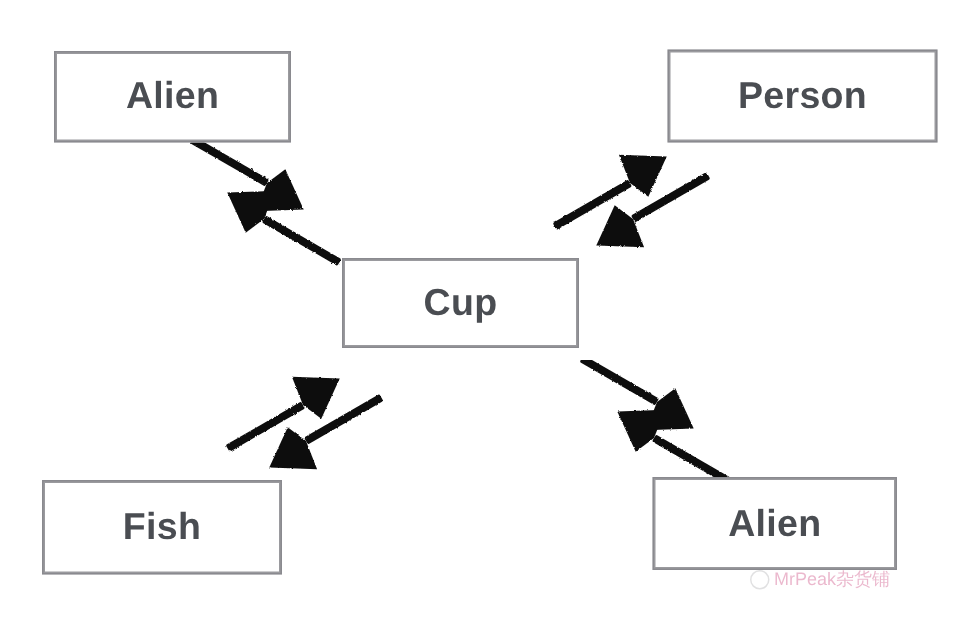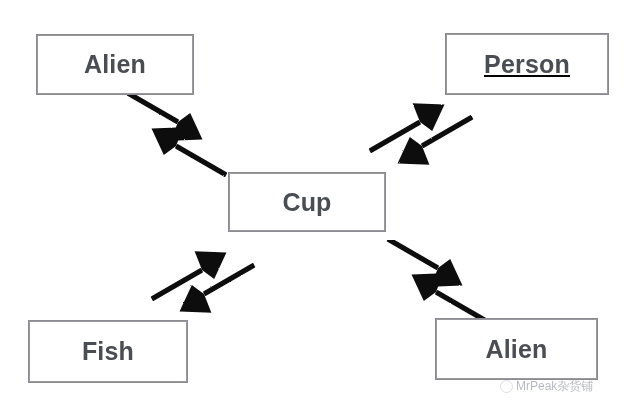--- a/index.html
+++ b/index.html
@@ -43,21 +43,21 @@
   .edge {
     position: absolute;
     pointer-events: none;
   }
   .watermark {
     position: absolute;
     display: flex;
     align-items: center;
     gap: 3px;
     opacity: 0.30;
-    color: #0f172a;
+    color: #be185d;
     font-size: 12px;
     white-space: nowrap;
   }
   .wm-logo {
     width: 11px;
     height: 11px;
     border: 1px solid #9a9a9e;
     border-radius: 50%;
     display: inline-block;
     flex: 0 0 auto;
@@ -149,21 +149,21 @@
         <rect x="0" y="-2.6" width="58" height="5.2" rx="1"></rect>
         <polygon points="0,0 -3,-20 -30,-3 -6,14"></polygon>
       </g>
     </g>
   </svg>
 
   <div class="node-box" style="left:36px; top:34px; width:158px; height:61px;">
     <span class="node-label">Alien</span>
   </div>
 
-  <div class="node-box" style="left:445px; top:33px; width:164px; height:62px;text-decoration:underline;">
+  <div class="node-box" style="left:445px; top:33px; width:180px; height:62px;">
     <span class="node-label">Person</span>
   </div>
 
   <div class="node-box" style="left:228px; top:172px; width:158px; height:60px;">
     <span class="node-label">Cup</span>
   </div>
 
   <div class="node-box" style="left:28px; top:320px; width:160px; height:63px;text-align:center;">
     <span class="node-label">Fish</span>
   </div>

